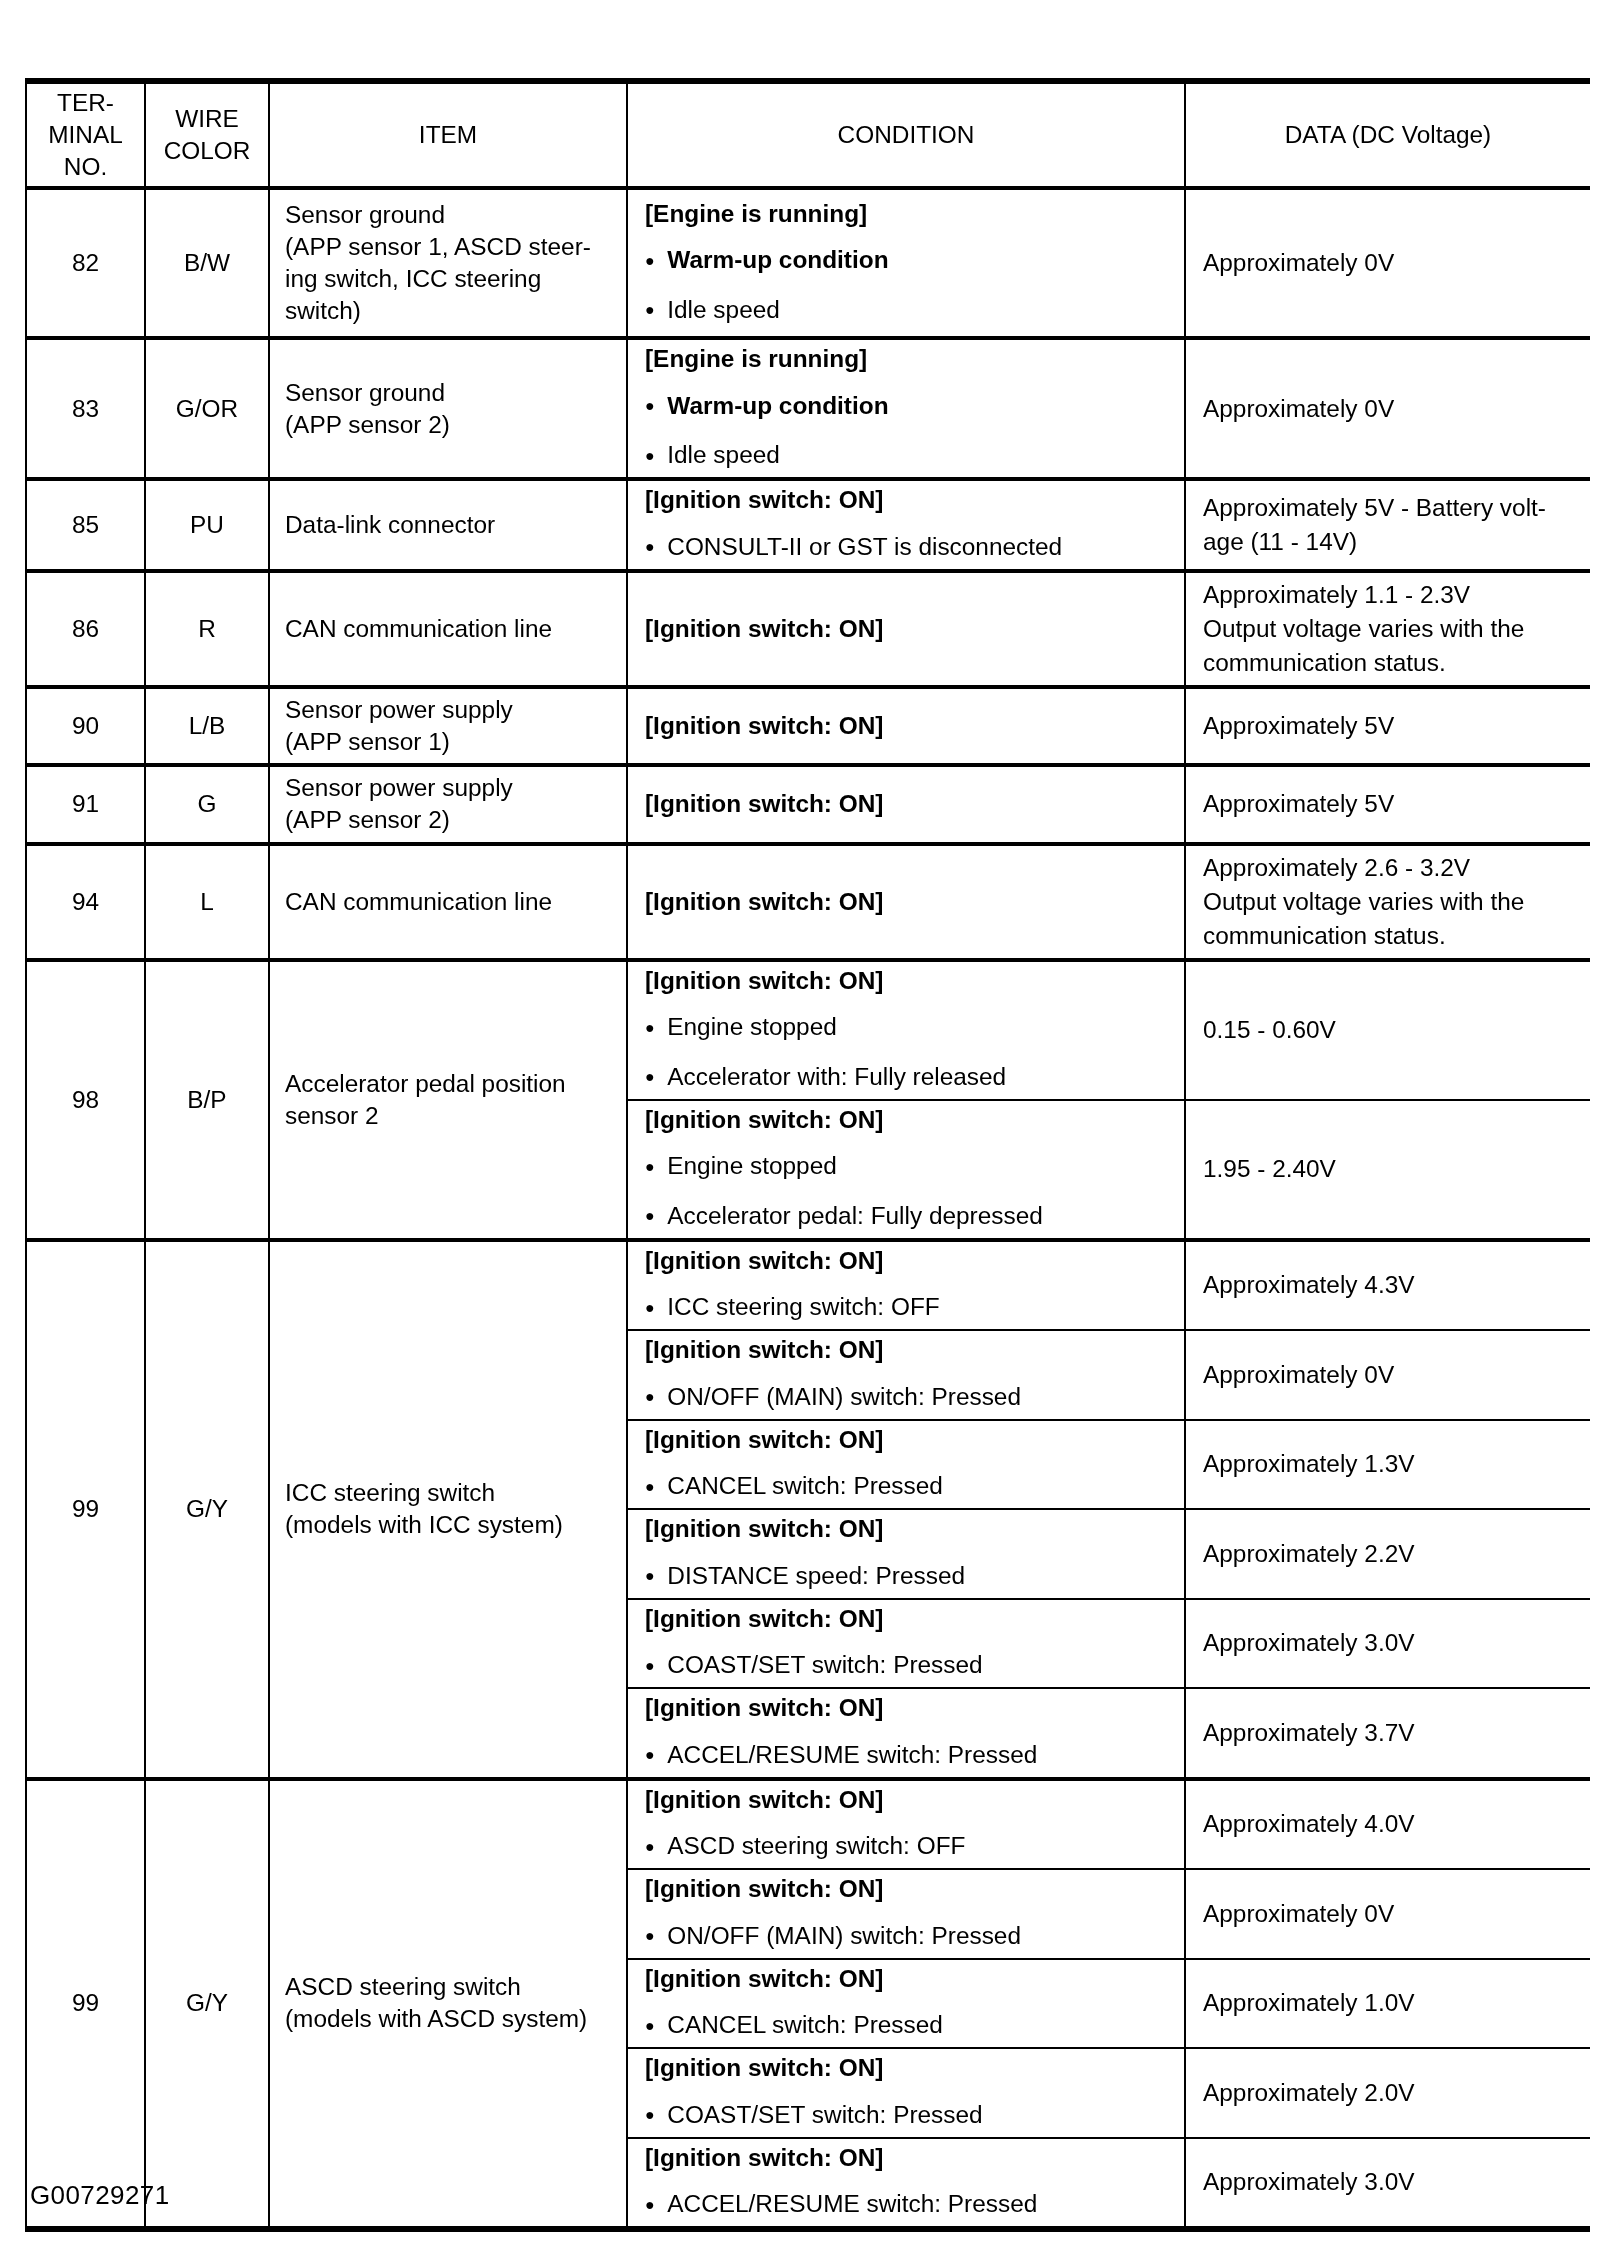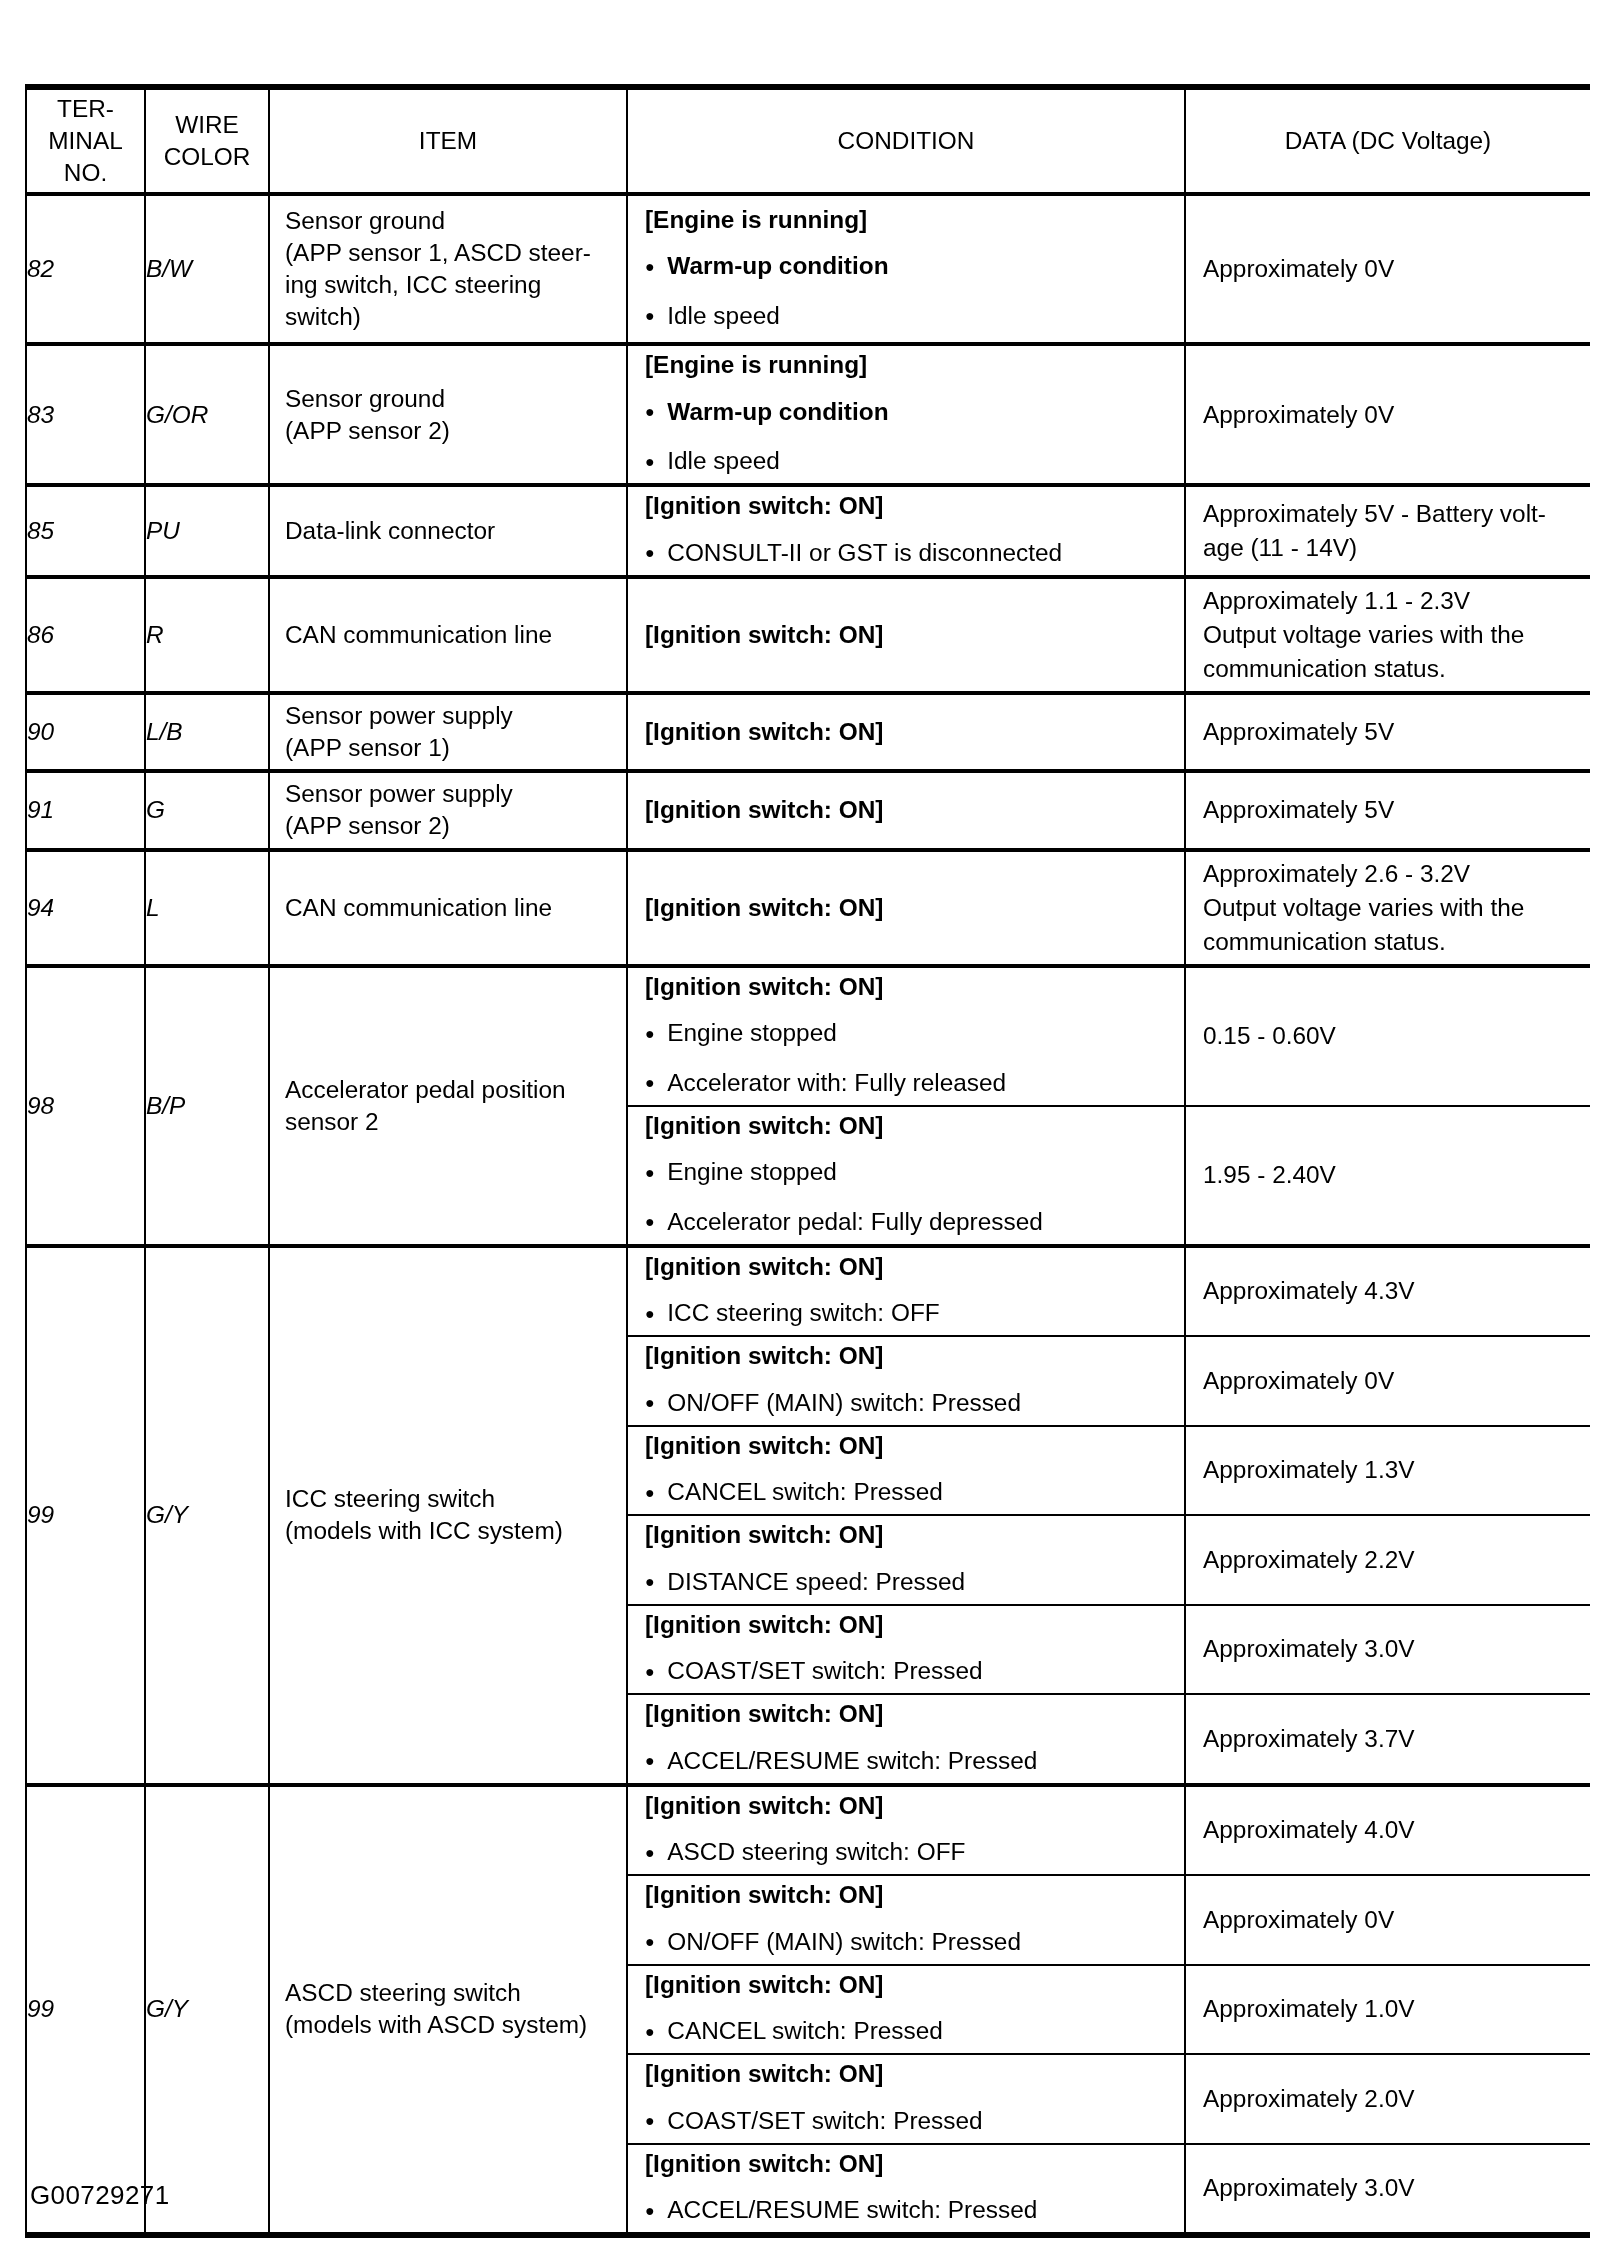--- a/index.html
+++ b/index.html
@@ -5,21 +5,21 @@
   * { margin:0; padding:0; box-sizing:border-box; }
   html,body { background:#ffffff; }
   body {
     width:1623px; height:2261px;
     font-family:"Liberation Sans", sans-serif;
     color:#000;
   }
   .page { position:relative; width:1623px; height:2261px; background:#fff; overflow:hidden; }
 
   table.spec {
-    position:absolute; left:25px; top:84px; width:1565px;
+    position:absolute; left:25px; top:78px; width:1565px;
     border-collapse:collapse; table-layout:fixed;
     border-top:6.7px solid #000;
     border-bottom:6.7px solid #000;
     border-left:2.5px solid #000;
   }
   .spec th, .spec td {
     border:2.5px solid #000;
     vertical-align:middle;
     font-size:24.4px; font-weight:400;
     background:#fff;
@@ -34,21 +34,21 @@
   .r83 { height:128px; }
   .r85 { height:88px; }
   .r86 { height:109px; }
   .r90 { height:78px;margin-left:48px;  }
   .r91 { height:79px;  }
   .r94 { height:109px; }
   .r98 { height:133px; }
   .r99 { height:88px; }
   .r99b{ height:89px; }
 
-  .c { text-align:left;font-style:italic; }
+  .c { text-align:center; }
   td.item { padding:5px 10px 5px 15px; line-height:32px; }
   td.cond { padding:5px 10px 5px 17px; }
   td.data { padding:5px 8.4px 5px 17px; line-height:34px; }
 
   .ct, .cb { line-height:28px; }
   .ct + .cb, .cb + .cb { margin-top:18.5px; }
   .b { font-weight:700; }
   .cb { display:flex; align-items:baseline; }
   .dot { font-size:16px; margin-right:12.6px; flex:0 0 auto; position:relative; top:-2.5px; }
 

